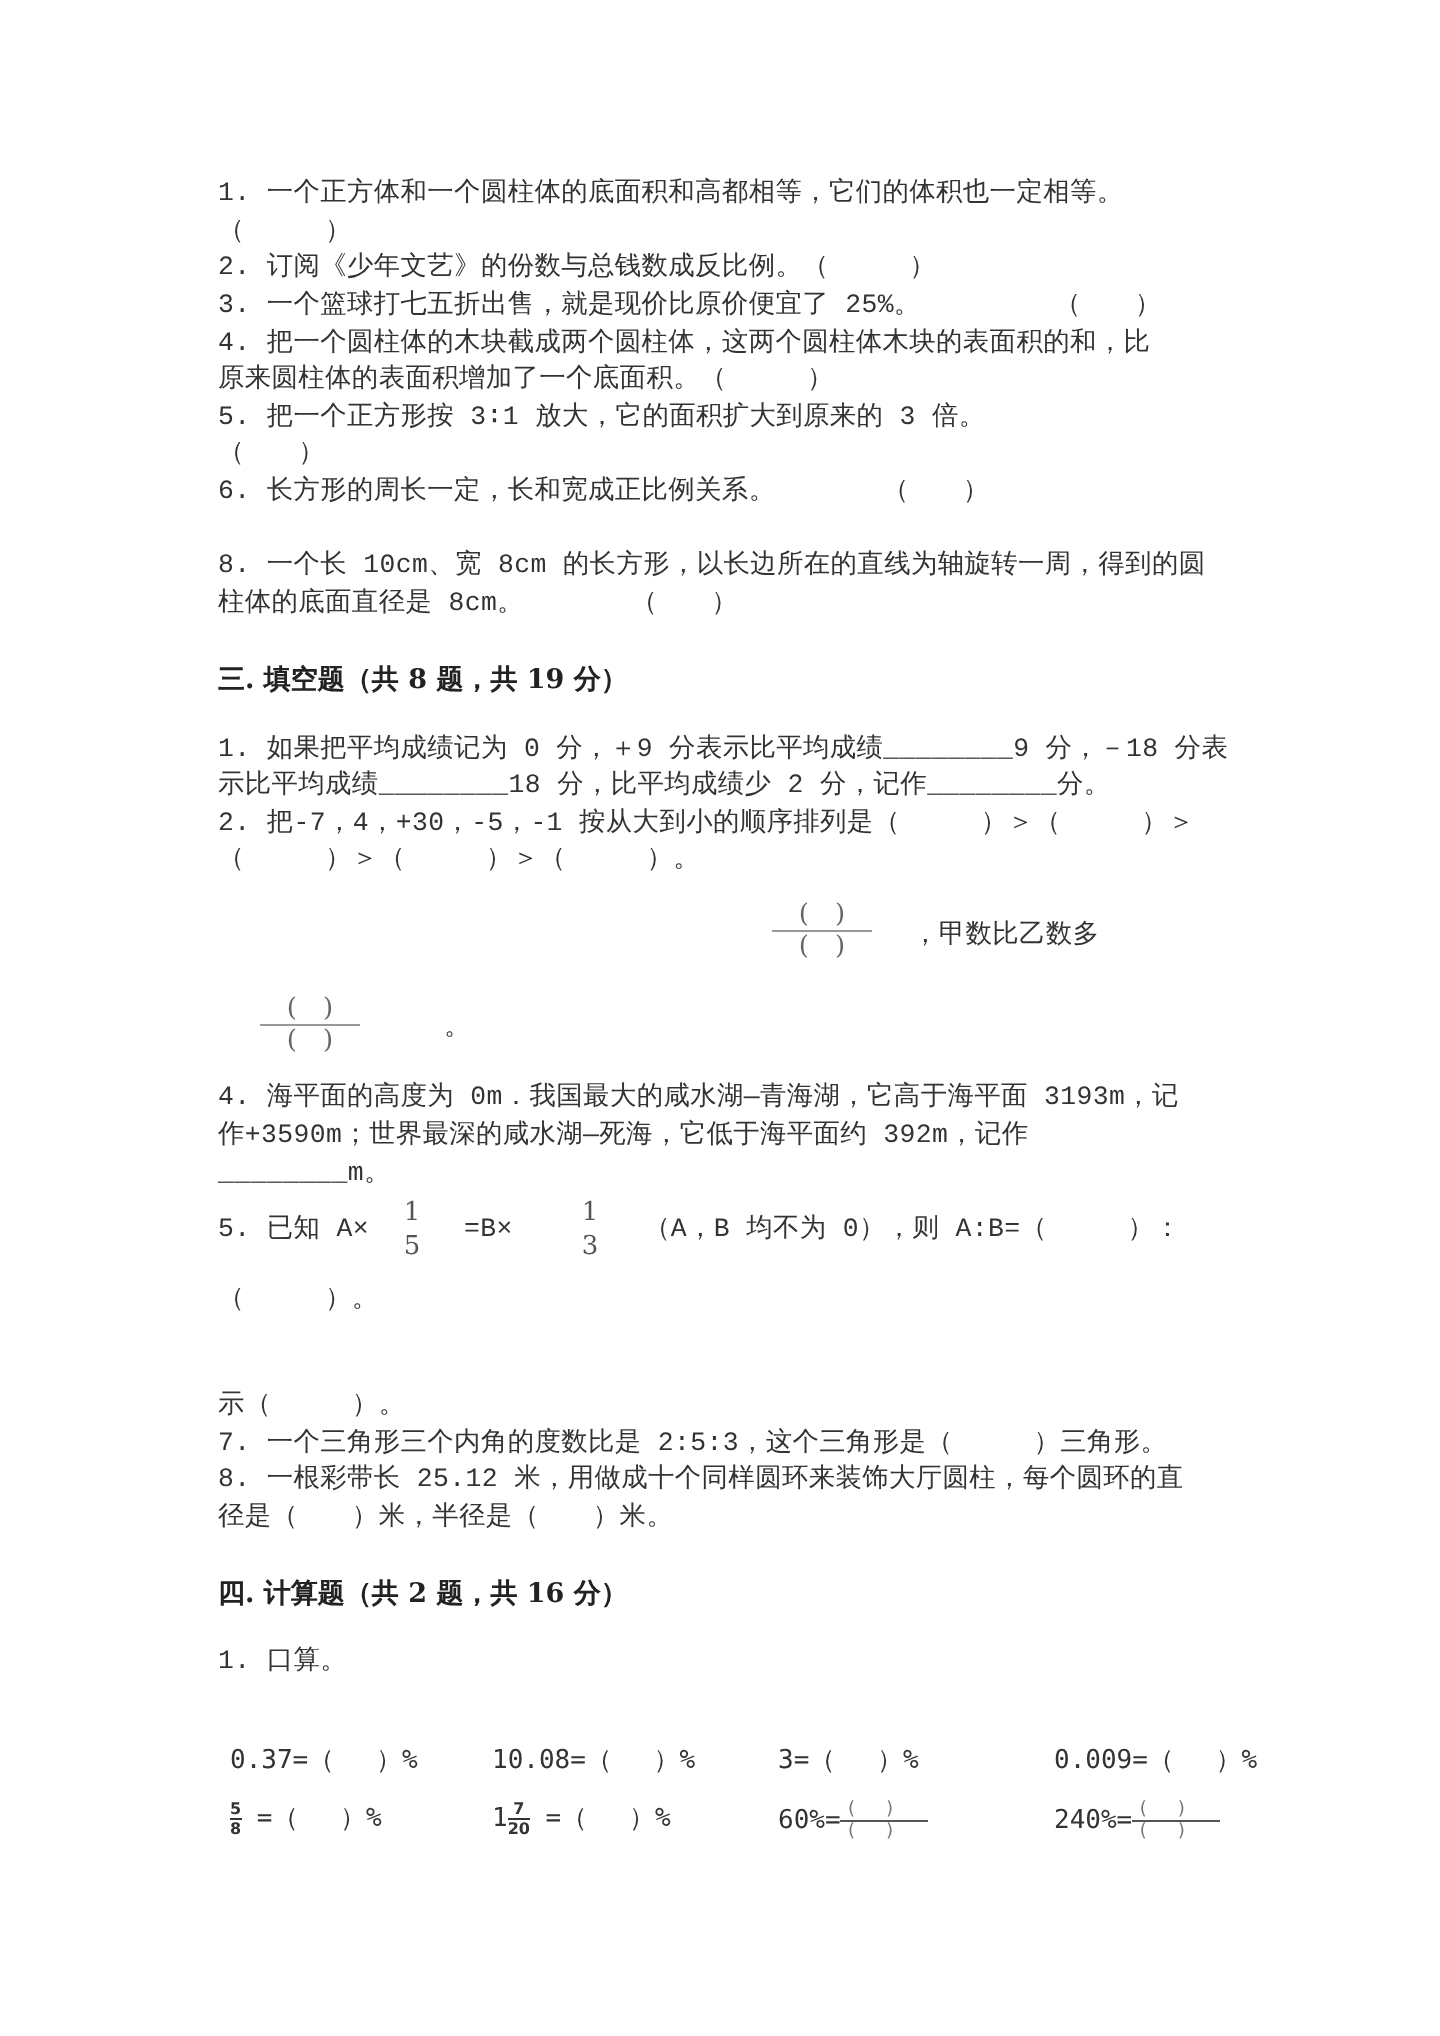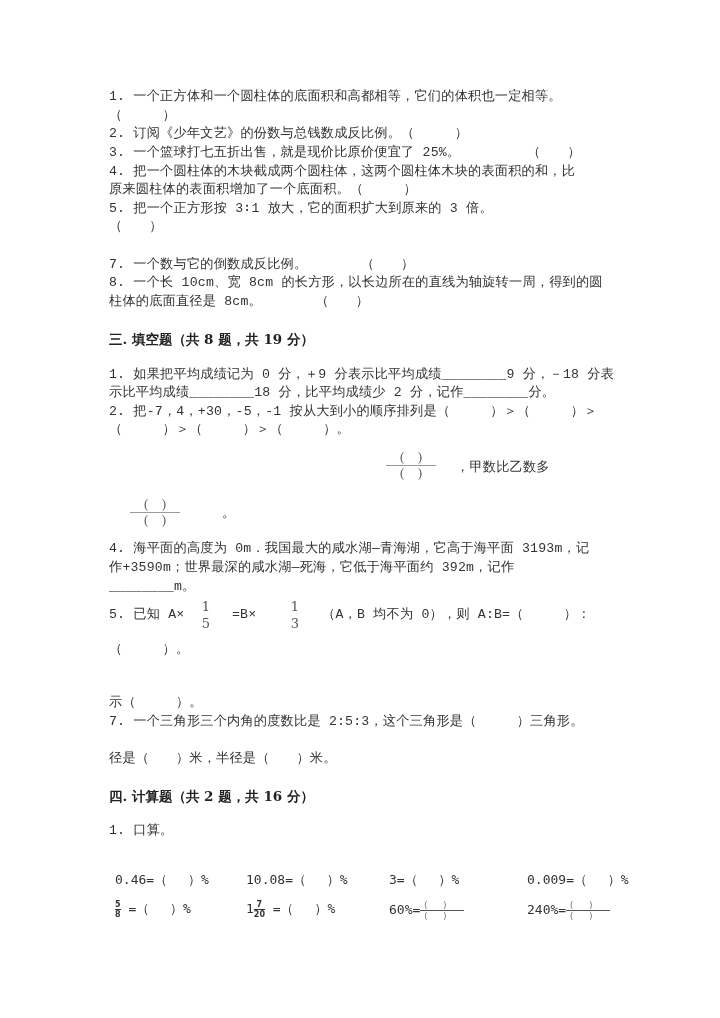--- a/index.html
+++ b/index.html
@@ -51,21 +51,21 @@
 <div class="page">
 
   <div class="line" style="top:88px">1. 一个正方体和一个圆柱体的底面积和高都相等，它们的体积也一定相等。</div>
   <div class="line" style="top:107px">（　　　）</div>
   <div class="line" style="top:125px">2. 订阅《少年文艺》的份数与总钱数成反比例。（　　　）</div>
   <div class="line" style="top:144px">3. 一个篮球打七五折出售，就是现价比原价便宜了 25%。　　　　　（　　）</div>
   <div class="line" style="top:163px">4. 把一个圆柱体的木块截成两个圆柱体，这两个圆柱体木块的表面积的和，比</div>
   <div class="line" style="top:181px">原来圆柱体的表面积增加了一个底面积。（　　　）</div>
   <div class="line" style="top:200px">5. 把一个正方形按 3∶1 放大，它的面积扩大到原来的 3 倍。</div>
   <div class="line" style="top:218px">（　　）</div>
-  <div class="line" style="top:256px">7. 一个数与它的倒数成反比例。　　　　（　　）</div>
+  <div class="line" style="top:237px">6. 长方形的周长一定，长和宽成正比例关系。　　　　（　　）</div>
   <div class="line" style="top:274px">8. 一个长 10cm、宽 8cm 的长方形，以长边所在的直线为轴旋转一周，得到的圆</div>
   <div class="line" style="top:293px">柱体的底面直径是 8cm。　　　　（　　）</div>
 
   <div class="heading" style="top:331px">三. 填空题（共 8 题，共 19 分）</div>
 
   <div class="line" style="top:366px">1. 如果把平均成绩记为 0 分，＋9 分表示比平均成绩________9 分，－18 分表</div>
   <div class="line" style="top:384px">示比平均成绩________18 分，比平均成绩少 2 分，记作________分。</div>
   <div class="line" style="top:403px">2. 把-7，4，+30，-5，-1 按从大到小的顺序排列是（　　　）＞（　　　）＞</div>
   <div class="line" style="top:421px">（　　　）＞（　　　）＞（　　　）。</div>
 
@@ -94,26 +94,27 @@
   <div class="line" style="left:232px; top:606px">=B×</div>
   <div class="sfrac" style="left:288px; top:598px; width:14px;">
     <span class="num">1</span>
     <span class="den">3</span>
   </div>
   <div class="line" style="left:322px; top:606px">（A，B 均不为 0），则 A:B=（　　　）：</div>
   <div class="line" style="top:641px">（　　　）。</div>
 
   <div class="line" style="top:694px">示（　　　）。</div>
   <div class="line" style="top:713px">7. 一个三角形三个内角的度数比是 2:5:3，这个三角形是（　　　）三角形。</div>
+  <div class="line" style="top:731px">8. 一根彩带长 25.12 米，用做成十个同样圆环来装饰大厅圆柱，每个圆环的直</div>
   <div class="line" style="top:750px">径是（　　）米，半径是（　　）米。</div>
 
   <div class="heading" style="top:788px">四. 计算题（共 2 题，共 16 分）</div>
   <div class="line" style="top:822px">1. 口算。</div>
 
-  <div class="calc" style="left:115px; top:871px">0.46=（　 ）%</div>
+  <div class="calc" style="left:115px; top:871px">0.37=（　 ）%</div>
   <div class="calc" style="left:246px; top:871px">10.08=（　 ）%</div>
   <div class="calc" style="left:389px; top:871px">3=（　 ）%</div>
   <div class="calc" style="left:527px; top:871px">0.009=（　 ）%</div>
 
   <div class="calc" style="left:115px; top:900px">
     <span class="tiny-frac">
       <span class="num">5</span>
       <span class="den">8</span>
     </span><span> =（　 ）%</span>
   </div>

